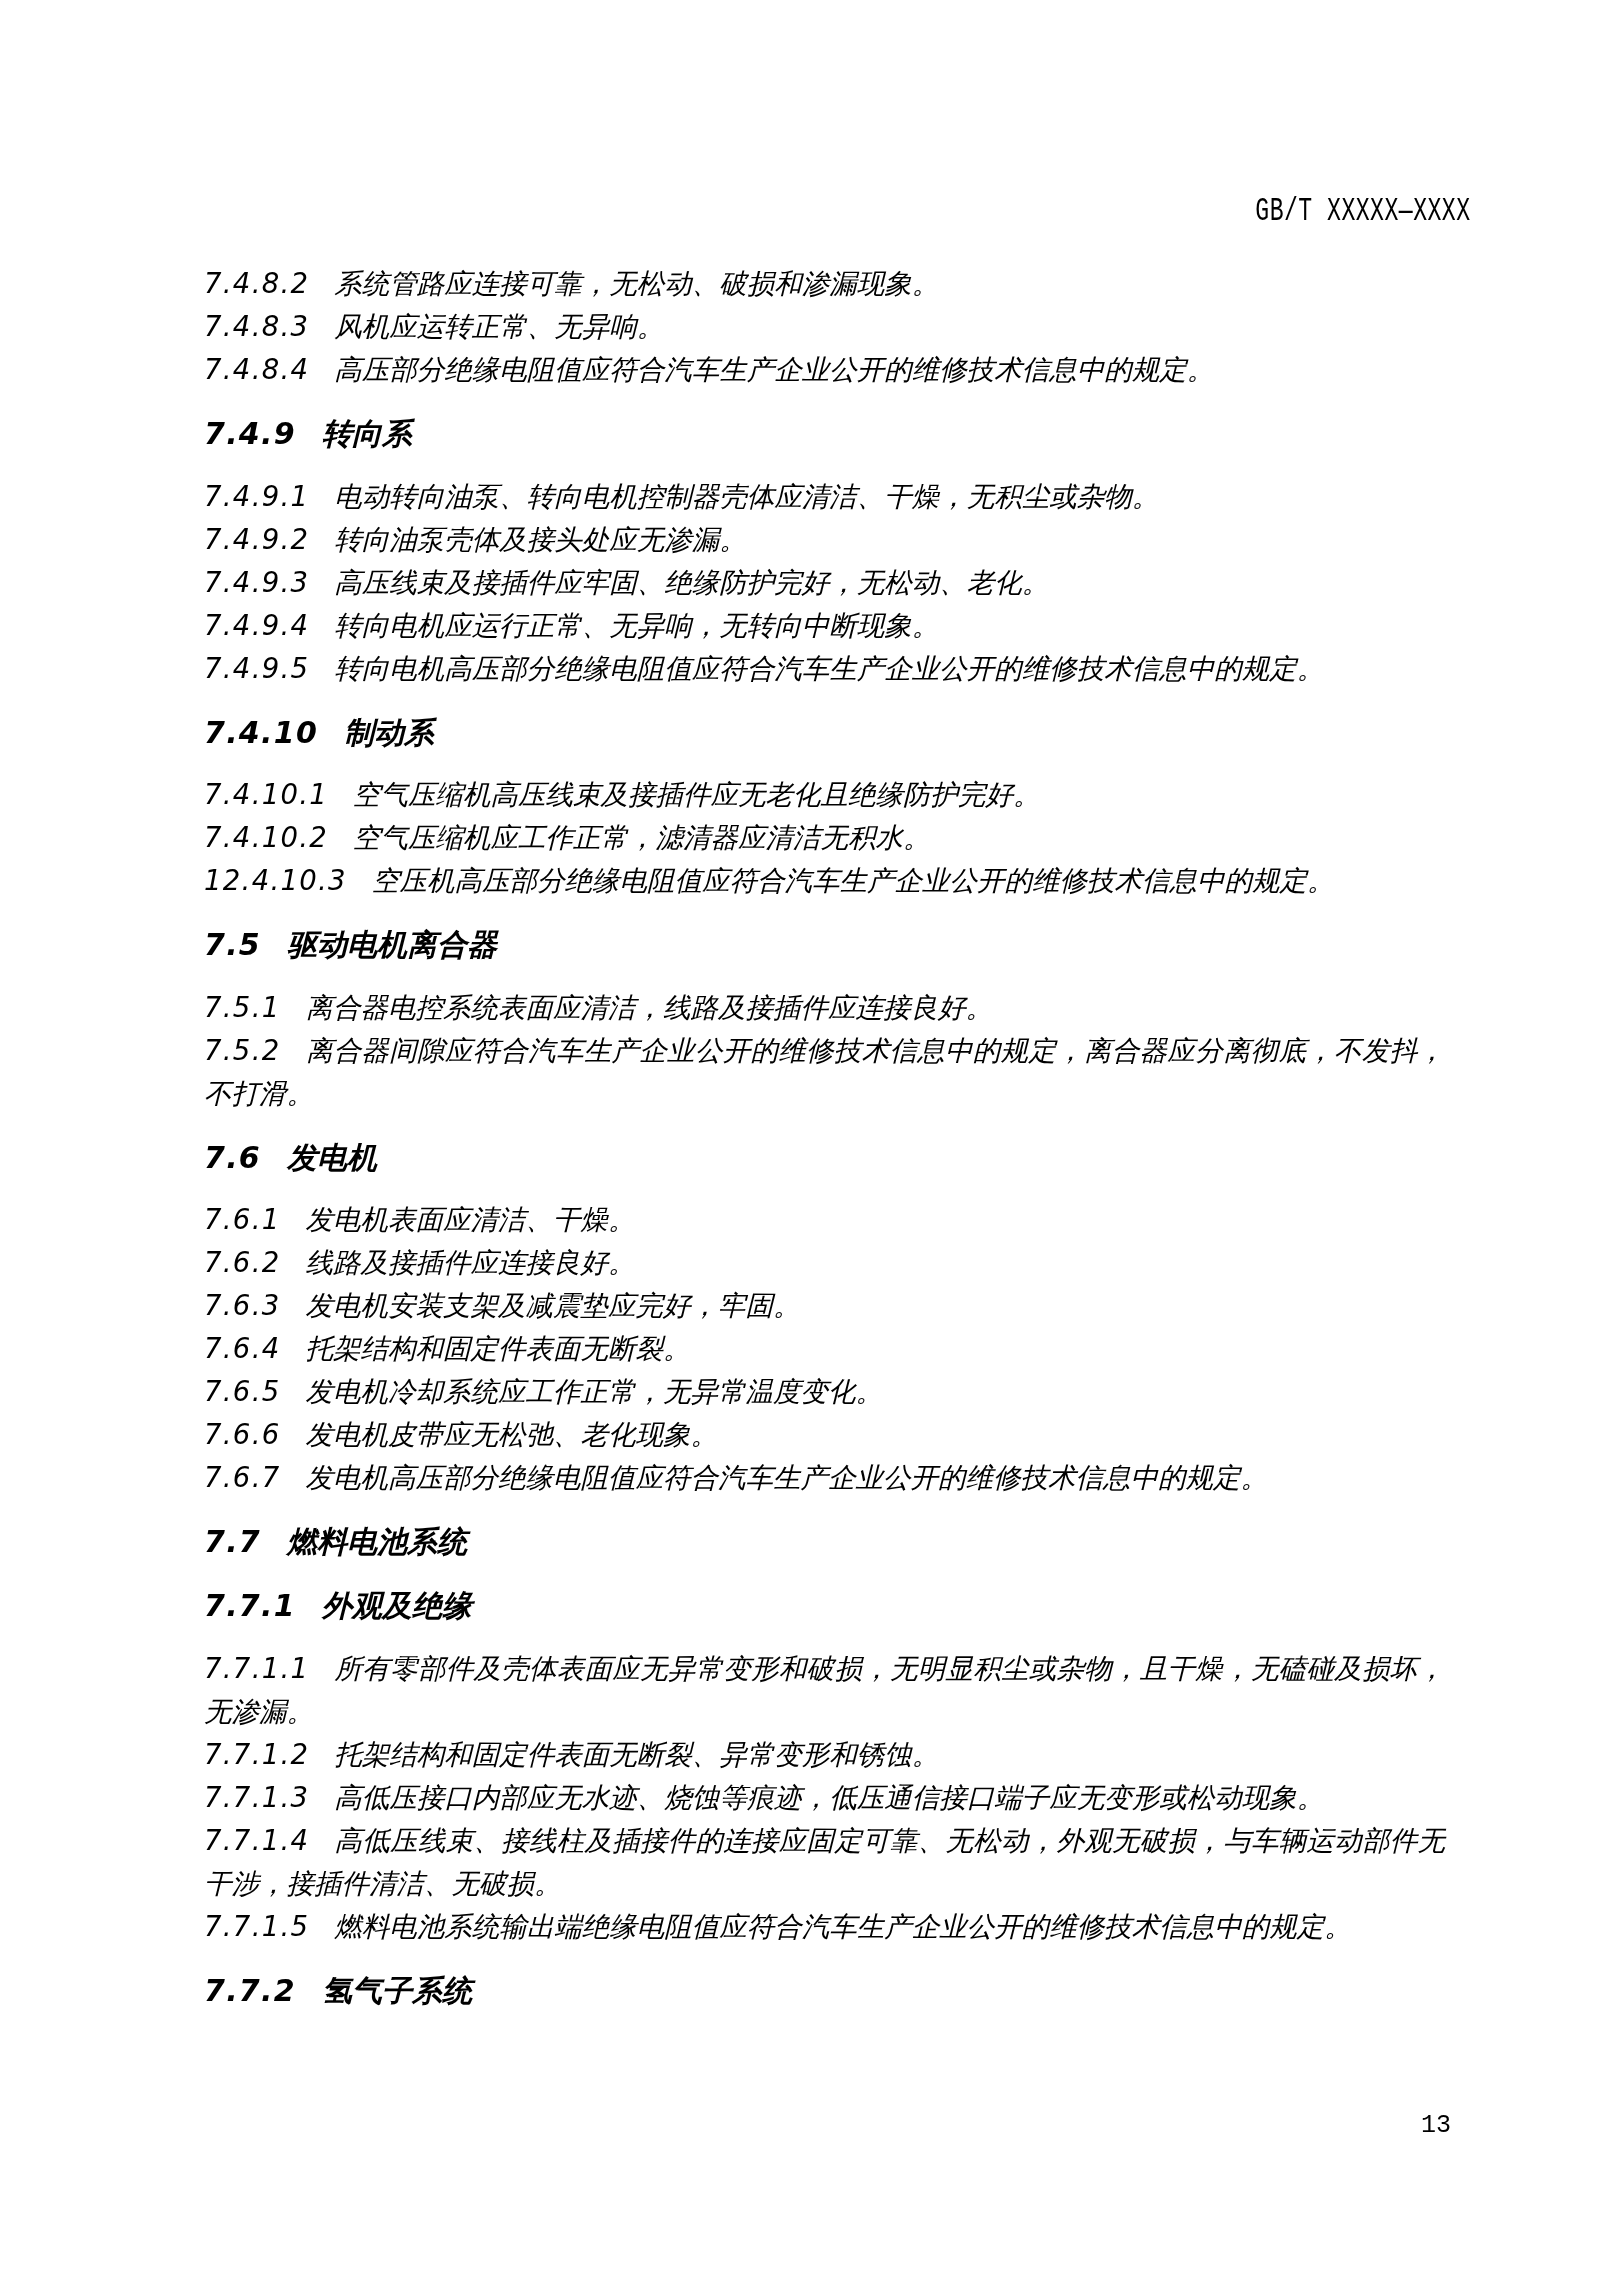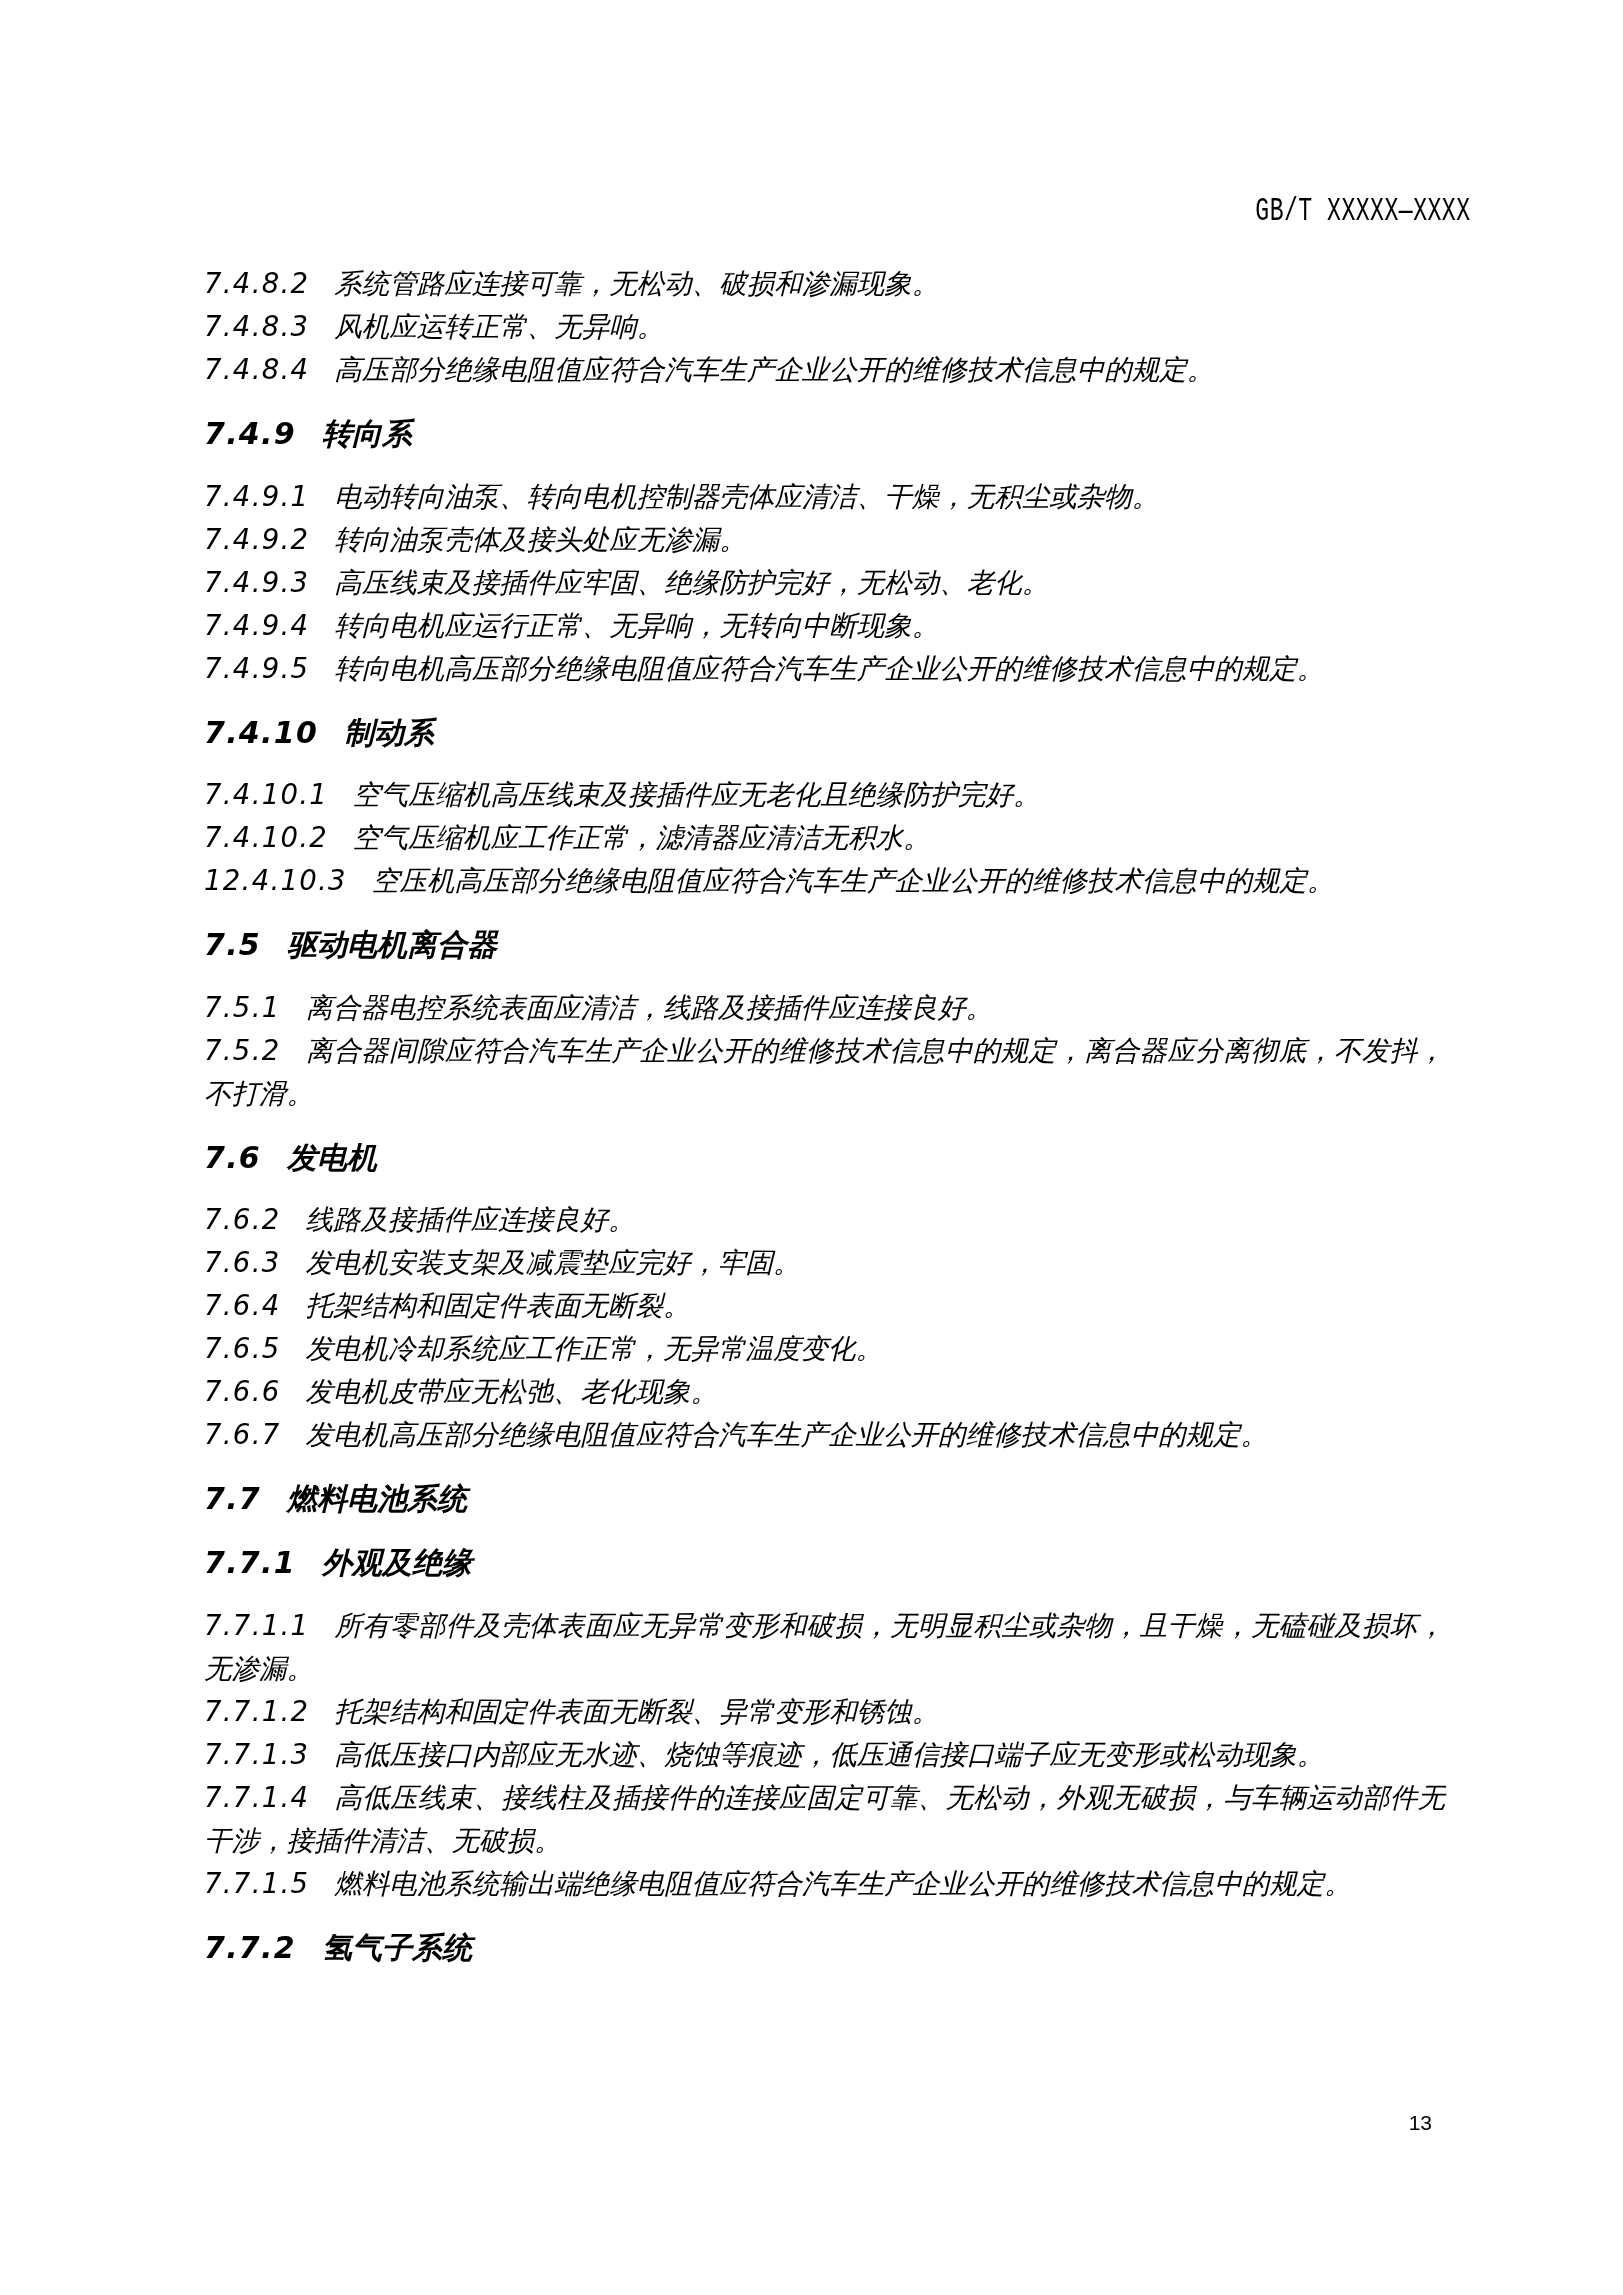--- a/index.html
+++ b/index.html
@@ -53,23 +53,23 @@
     font-weight:bold;
     font-family:"DejaVu Sans", sans-serif;
   }
   .heading .num{
     letter-spacing:1.3px;
     margin-right:26px;
   }
   .page-number{
     position:absolute;
     top:2111px;
-    right:191px;
-    font-family:Liberation Sans, sans-serif;
-    font-size:21px;
+    right:172px;
+    font-family:Liberation Mono, monospace;
+    font-size:25px;
   }
 </style>
 </head>
 <body>
 
 <div class="page-header">
   <span class="squeeze">GB/T XXXXX—XXXX</span>
 </div>
 
 <div class="content" id="content">
@@ -83,20 +83,21 @@
     <p class="clause"><span class="num">7.4.9.4</span><span class="txt">转向电机应运行正常、无异响，无转向中断现象。</span></p>
     <p class="clause"><span class="num">7.4.9.5</span><span class="txt">转向电机高压部分绝缘电阻值应符合汽车生产企业公开的维修技术信息中的规定。</span></p>
     <p class="heading"><span class="num">7.4.10</span><span class="txt">制动系</span></p>
     <p class="clause"><span class="num">7.4.10.1</span><span class="txt">空气压缩机高压线束及接插件应无老化且绝缘防护完好。</span></p>
     <p class="clause"><span class="num">7.4.10.2</span><span class="txt">空气压缩机应工作正常，滤清器应清洁无积水。</span></p>
     <p class="clause"><span class="num">12.4.10.3</span><span class="txt">空压机高压部分绝缘电阻值应符合汽车生产企业公开的维修技术信息中的规定。</span></p>
     <p class="heading"><span class="num">7.5</span><span class="txt">驱动电机离合器</span></p>
     <p class="clause"><span class="num">7.5.1</span><span class="txt">离合器电控系统表面应清洁，线路及接插件应连接良好。</span></p>
     <p class="clause"><span class="num">7.5.2</span><span class="txt">离合器间隙应符合汽车生产企业公开的维修技术信息中的规定，离合器应分离彻底，不发抖，不打滑。</span></p>
     <p class="heading"><span class="num">7.6</span><span class="txt">发电机</span></p>
+    <p class="clause"><span class="num">7.6.1</span><span class="txt">发电机表面应清洁、干燥。</span></p>
     <p class="clause"><span class="num">7.6.2</span><span class="txt">线路及接插件应连接良好。</span></p>
     <p class="clause"><span class="num">7.6.3</span><span class="txt">发电机安装支架及减震垫应完好，牢固。</span></p>
     <p class="clause"><span class="num">7.6.4</span><span class="txt">托架结构和固定件表面无断裂。</span></p>
     <p class="clause"><span class="num">7.6.5</span><span class="txt">发电机冷却系统应工作正常，无异常温度变化。</span></p>
     <p class="clause"><span class="num">7.6.6</span><span class="txt">发电机皮带应无松弛、老化现象。</span></p>
     <p class="clause"><span class="num">7.6.7</span><span class="txt">发电机高压部分绝缘电阻值应符合汽车生产企业公开的维修技术信息中的规定。</span></p>
     <p class="heading"><span class="num">7.7</span><span class="txt">燃料电池系统</span></p>
     <p class="heading"><span class="num">7.7.1</span><span class="txt">外观及绝缘</span></p>
     <p class="clause"><span class="num">7.7.1.1</span><span class="txt">所有零部件及壳体表面应无异常变形和破损，无明显积尘或杂物，且干燥，无磕碰及损坏，无渗漏。</span></p>
     <p class="clause"><span class="num">7.7.1.2</span><span class="txt">托架结构和固定件表面无断裂、异常变形和锈蚀。</span></p>

